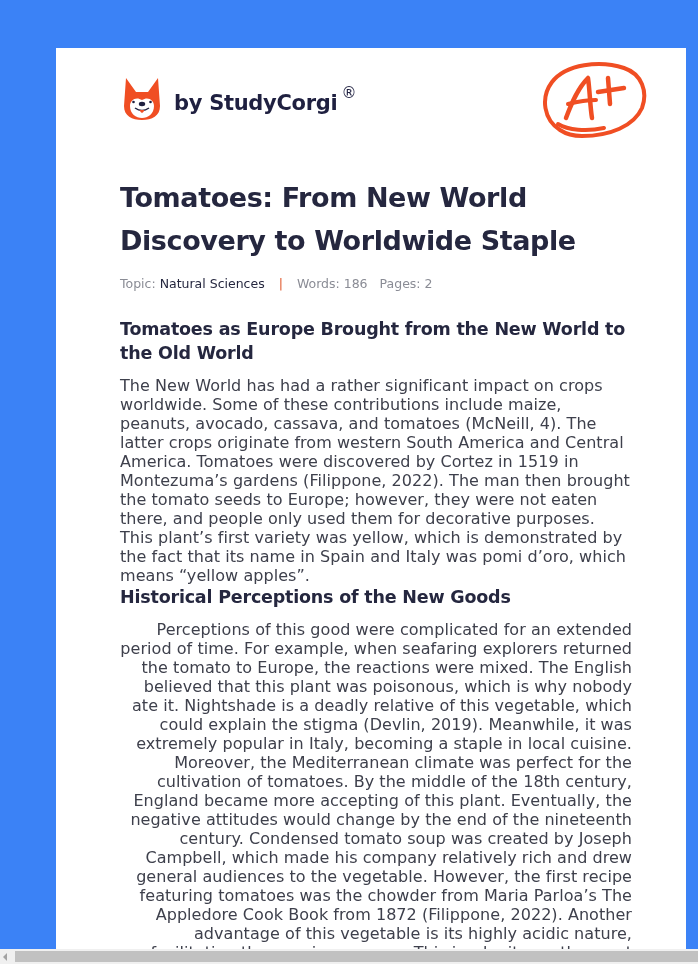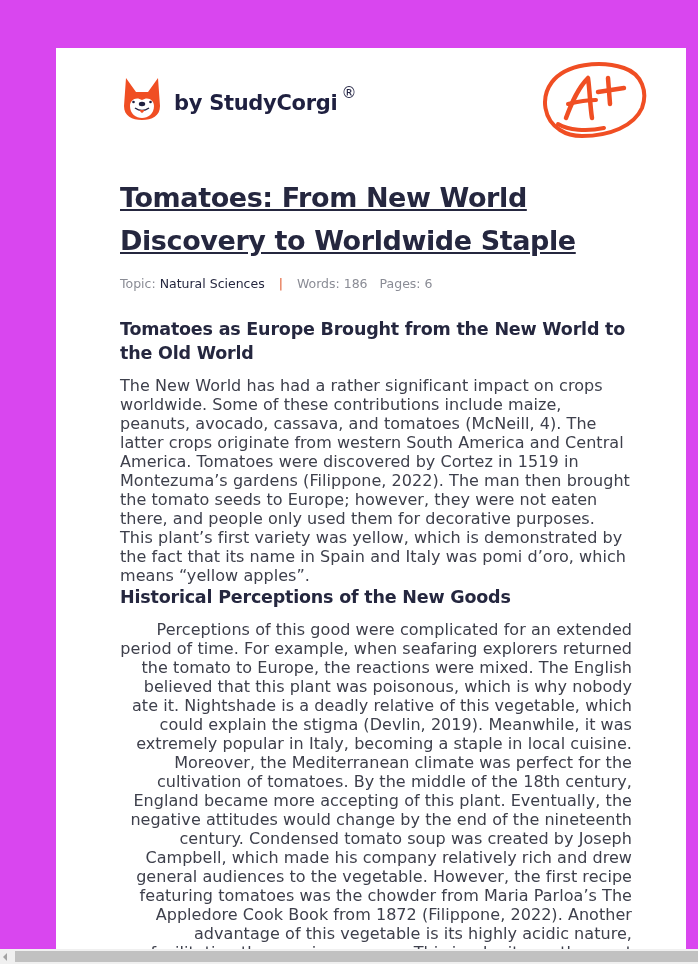--- a/index.html
+++ b/index.html
@@ -9,21 +9,21 @@
       height: 964px;
       overflow: hidden;
       background: #b8d5f2;
     }
     .viewport {
       position: absolute;
       left: 0; top: 0;
       width: 698px;
       height: 949px;
       overflow: hidden;
-      background: #d946ef;
+      background: #3b82f6;
     }
     .card {
       position: absolute;
       left: 56px;
       top: 48px;
       width: 630px;
       height: 920px;
       background: #ffffff;
       border-radius: 0 0 8px 8px;
     }
@@ -72,21 +72,20 @@
       width: 512px;
     }
     .title {
       font-family: "DejaVu Sans", sans-serif;
       font-weight: bold;
       font-size: 27px;
       line-height: 43px;
       color: #25273f;
       margin: 0;
       letter-spacing: -0.4px;
-      text-decoration: underline;
     }
     .meta {
       margin-top: 12px;
       font-family: "DejaVu Sans", sans-serif;
       font-size: 12.5px;
       color: #8a8c95;
       height: 20px;
       line-height: 20px;
     }
     .meta .topic-value {
@@ -182,21 +181,21 @@
     </svg>
 
     <div class="content">
       <h1 class="title">Tomatoes: From New World Discovery to Worldwide Staple</h1>
 
       <div class="meta">
         <span>Topic:</span>
         <span class="topic-value">Natural Sciences</span>
         <span class="sep">|</span>
         <span>Words: 186</span>
-        <span class="gap">Pages: 6</span>
+        <span class="gap">Pages: 2</span>
       </div>
 
       <h2 class="h2 first">Tomatoes as Europe Brought from the New World to the Old World</h2>
       <p class="p first">The New World has had a rather significant impact on crops worldwide. Some of these contributions include maize, peanuts, avocado, cassava, and tomatoes (McNeill, 4). The latter crops originate from western South America and Central America. Tomatoes were discovered by Cortez in 1519 in Montezuma’s gardens (Filippone, 2022). The man then brought the tomato seeds to Europe; however, they were not eaten there, and people only used them for decorative purposes. This plant’s first variety was yellow, which is demonstrated by the fact that its name in Spain and Italy was pomi d’oro, which means “yellow apples”.</p>
 
       <h2 class="h2 second">Historical Perceptions of the New Goods</h2>
       <p class="p second">Perceptions of this good were complicated for an extended period of time. For example, when seafaring explorers returned the tomato to Europe, the reactions were mixed. The English believed that this plant was poisonous, which is why nobody ate it. Nightshade is a deadly relative of this vegetable, which could explain the stigma (Devlin, 2019). Meanwhile, it was extremely popular in Italy, becoming a staple in local cuisine. Moreover, the Mediterranean climate was perfect for the cultivation of tomatoes. By the middle of the 18th century, England became more accepting of this plant. Eventually, the negative attitudes would change by the end of the nineteenth century. Condensed tomato soup was created by Joseph Campbell, which made his company relatively rich and drew general audiences to the vegetable. However, the first recipe featuring tomatoes was the chowder from Maria Parloa’s The Appledore Cook Book from 1872 (Filippone, 2022). Another advantage of this vegetable is its highly acidic nature, facilitating the canning process. This is why it was the most frequently canned good by the late 19th century.</p>
     </div>
   </div>
 </div>

